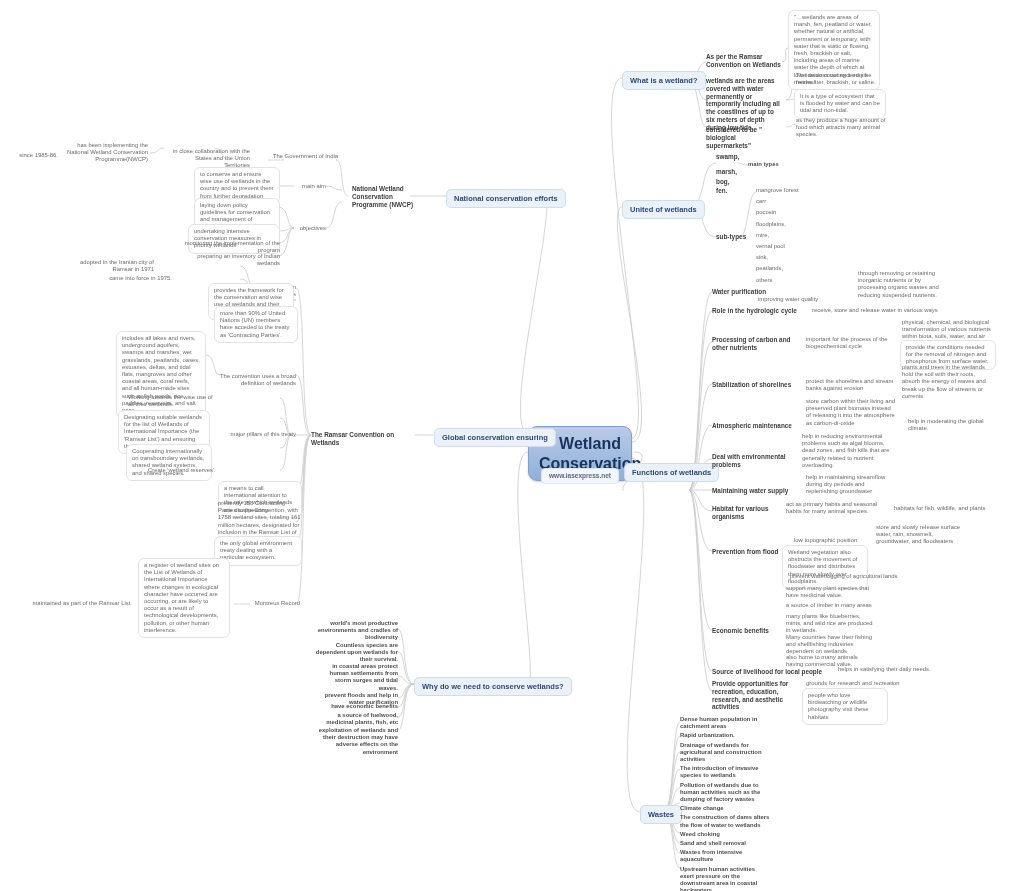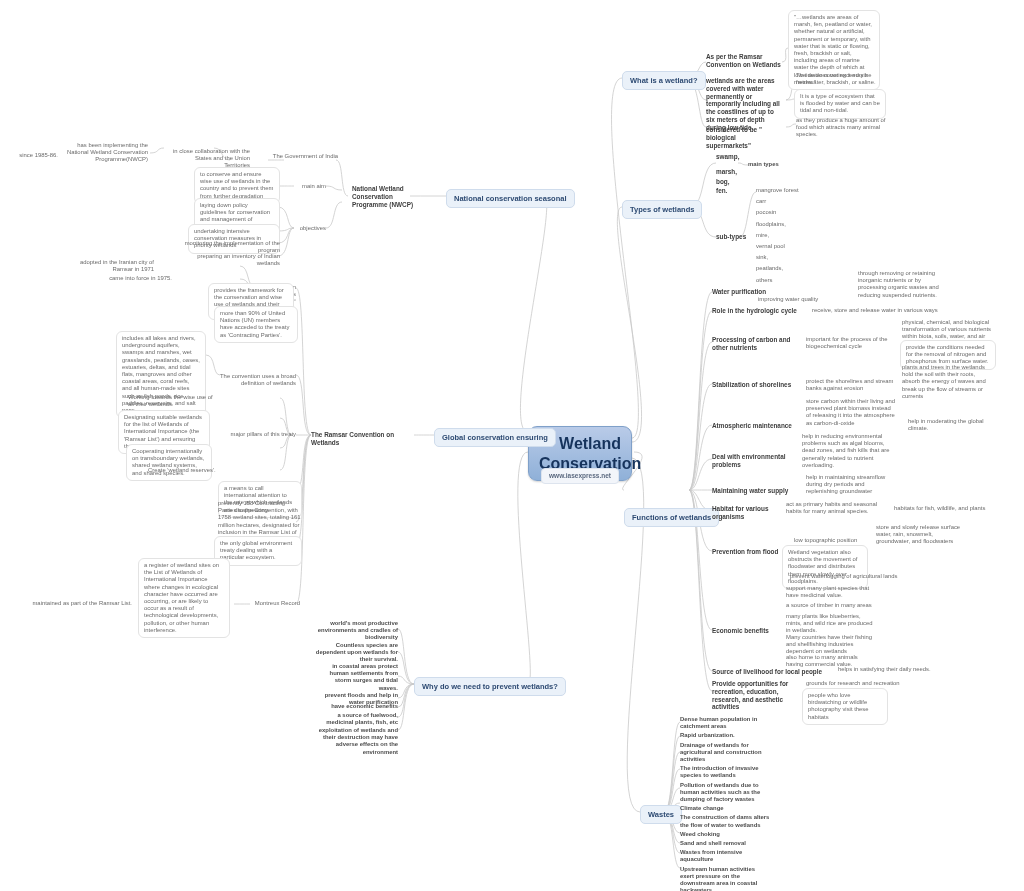--- a/index.html
+++ b/index.html
@@ -129,27 +129,27 @@
     </g>
   </svg>
 
   <div class="node central" style="left:528px;top:426px;width:104px;">
     <span style="white-space:pre-line;">Wetland
 Conservation</span>
   </div>
   <div class="node sitebadge" style="left:541px;top:468px;width:78px;">www.iasexpress.net</div>
 
   <div class="node main-topic" style="left:622px;top:71px;">What is a wetland?</div>
-  <div class="node main-topic" style="left:622px;top:200px;">Types of wetlands</div>
-  <div class="node main-topic" style="left:624px;top:508px;">Functions of wetlands</div>
+  <div class="node main-topic" style="left:622px;top:200px;">United of wetlands</div>
+  <div class="node main-topic" style="left:624px;top:463px;">Functions of wetlands</div>
   <div class="node main-topic" style="left:640px;top:805px;">Wastes</div>
 
-  <div class="node main-topic" style="left:414px;top:677px;">Why do we need to prevent wetlands?</div>
+  <div class="node main-topic" style="left:414px;top:677px;">Why do we need to conserve wetlands?</div>
   <div class="node main-topic" style="left:434px;top:428px;">Global conservation ensuring</div>
-  <div class="node main-topic" style="left:446px;top:189px;">National conservation seasonal</div>
+  <div class="node main-topic" style="left:446px;top:189px;">National conservation efforts</div>
 
   <div class="node sub" style="left:706px;top:53px;width:76px;">As per the Ramsar Convention on Wetlands</div>
   <div class="node leaf boxed" style="left:788px;top:10px;width:92px;">"…wetlands are areas of marsh, fen, peatland or water, whether natural or artificial, permanent or temporary, with water that is static or flowing, fresh, brackish or salt, including areas of marine water the depth of which at low tide does not exceed six metres."</div>
 
   <div class="node sub" style="left:706px;top:77px;width:78px;">wetlands are the areas covered with water permanently or temporarily including all the coastlines of up to six meters of depth during low tide.</div>
   <div class="node leaf" style="left:796px;top:72px;width:90px;">The water covering it may be freshwater, brackish, or saline.</div>
   <div class="node leaf boxed" style="left:794px;top:89px;width:92px;">It is a type of ecosystem that is flooded by water and can be tidal and non-tidal.</div>
 
   <div class="node sub" style="left:706px;top:126px;width:76px;">considered to be " biological supermarkets"</div>
   <div class="node leaf" style="left:796px;top:117px;width:90px;">as they produce a huge amount of food which attracts many animal species.</div>

